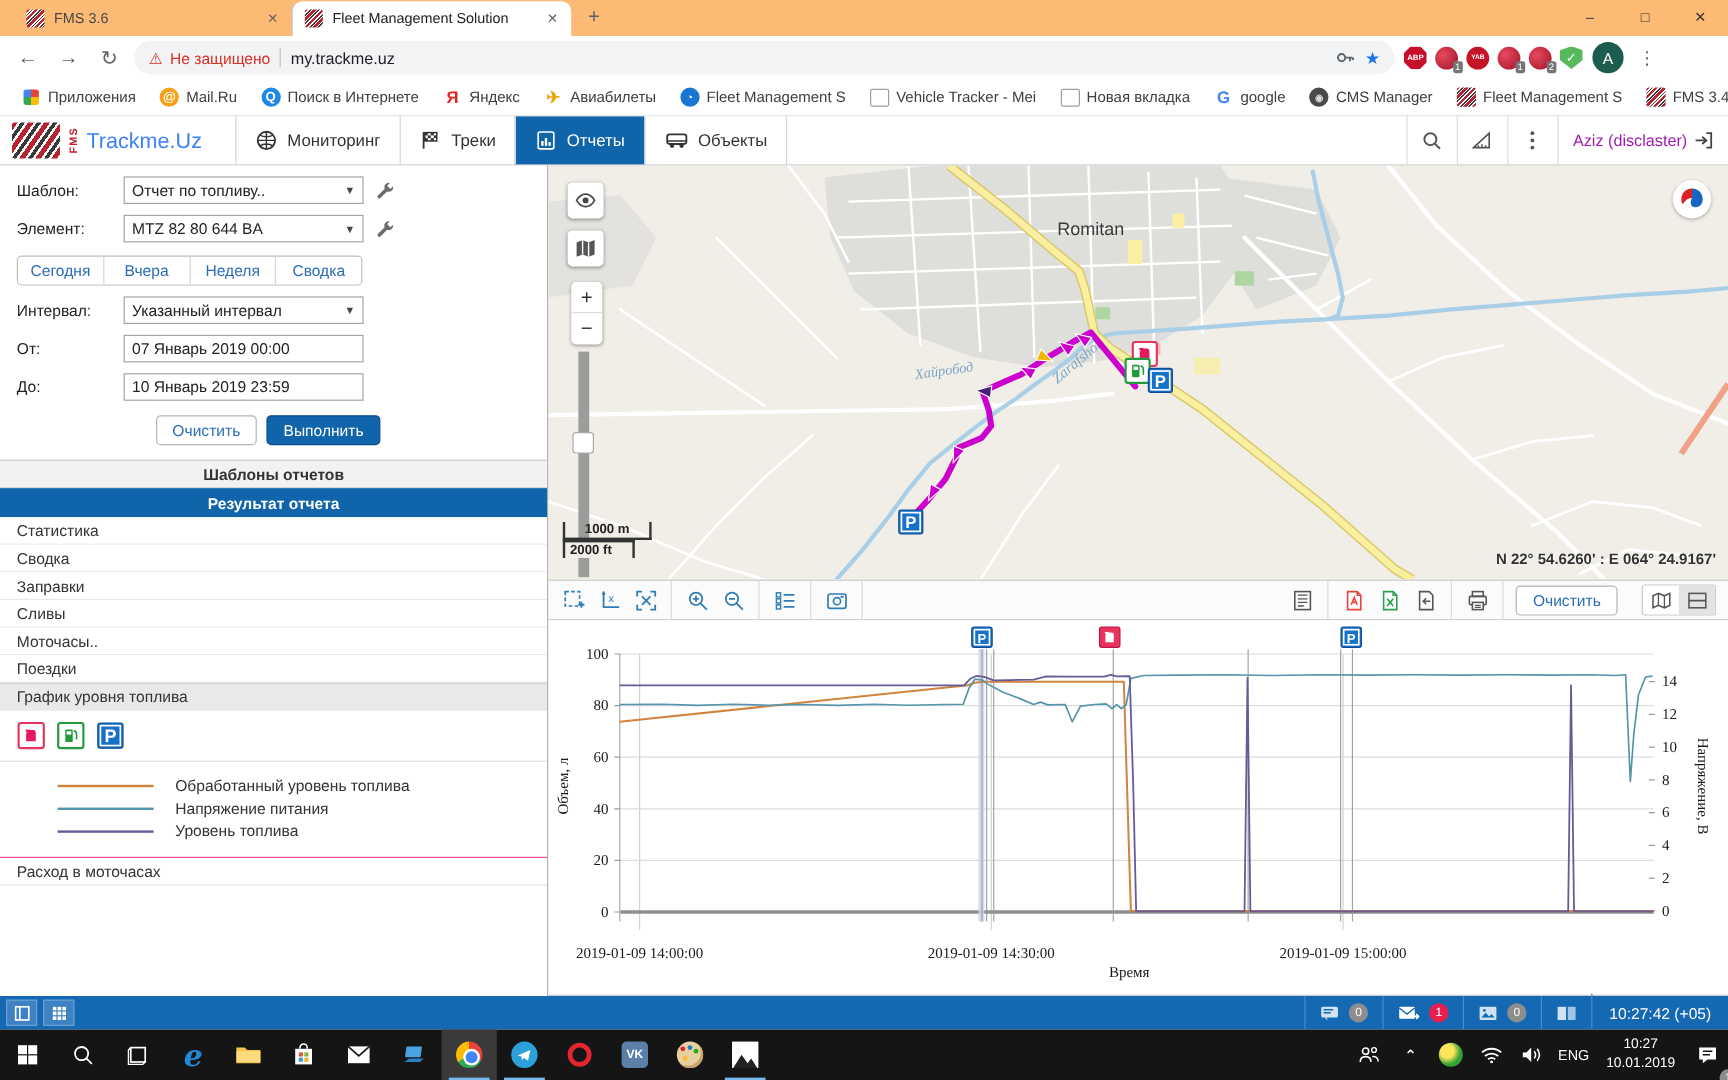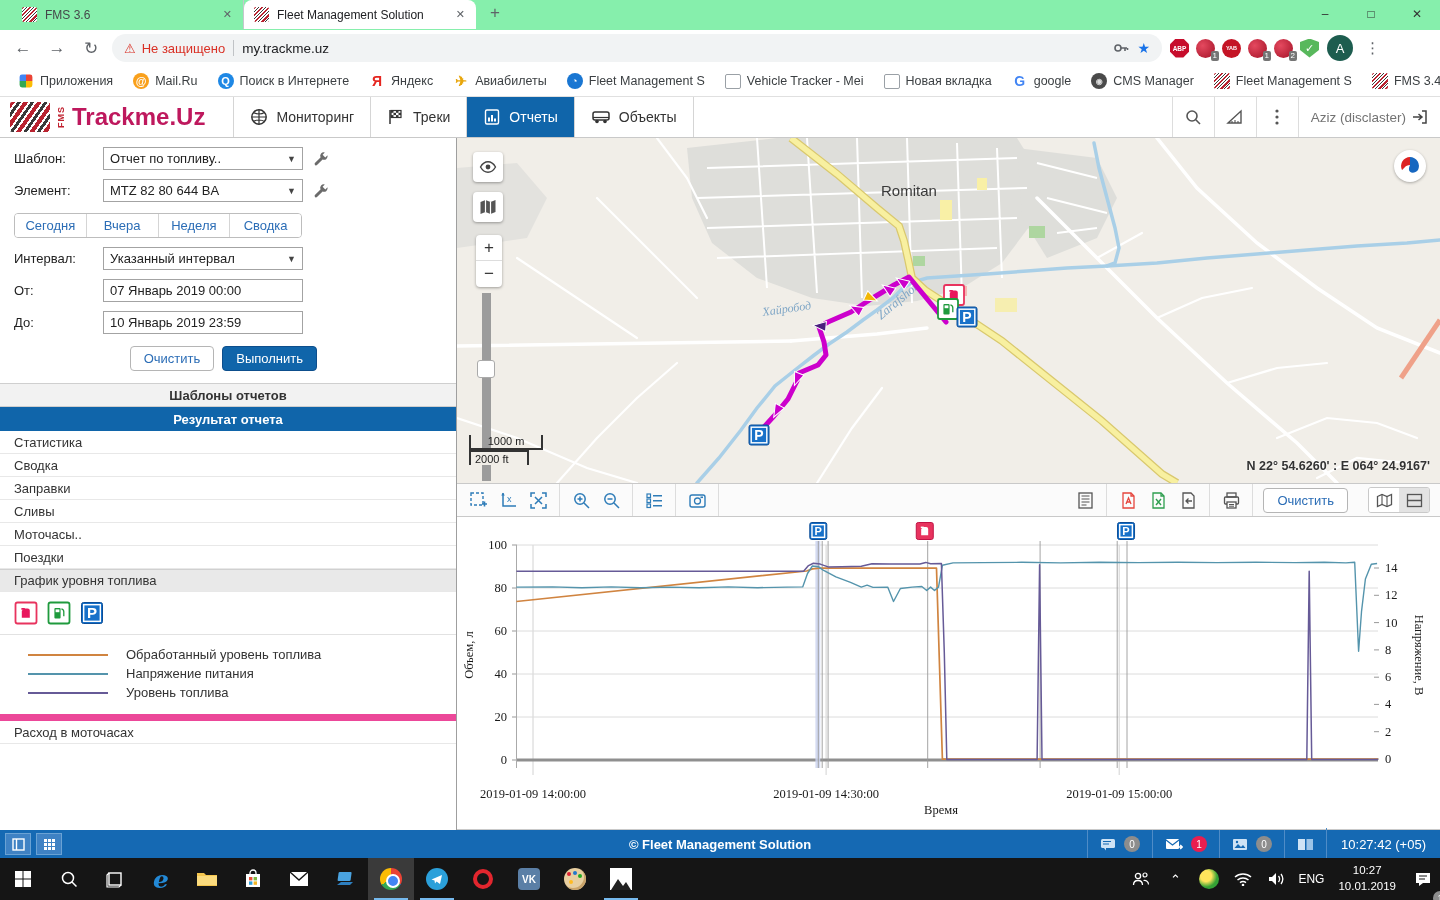--- a/index.html
+++ b/index.html
@@ -1,20 +1,20 @@
 <!DOCTYPE html>
 <html><head>
 <meta charset="utf-8">
 <style>
 *{margin:0;padding:0;box-sizing:border-box}
 html,body{width:1440px;height:900px;overflow:hidden}
 body{font-family:"Liberation Sans",sans-serif;font-size:13px;color:#222;background:#fff;position:relative}
 svg{display:block}
 
-.tabstrip{position:absolute;top:0;left:0;width:1440px;height:30px;background:#86efac;display:flex;align-items:flex-start;padding-left:12px}
+.tabstrip{position:absolute;top:0;left:0;width:1440px;height:30px;background:#fdba74;display:flex;align-items:center;padding-left:12px}
 .tab{width:232px;height:29px;display:flex;align-items:center;gap:8px;padding:0 8px 0 10px;font-size:12px;color:#45474a;border-right:1px solid #c4c7cb}
 .tab.active{background:#fff;color:#202124;border-radius:8px 8px 0 0;border-right:none}
 .tab .ttl{flex:1;white-space:nowrap;overflow:hidden}
 .tab .cls{font-size:11px;color:#5f6368;padding:0 3px;cursor:pointer}
 .favicon{width:15px;height:15px;flex:0 0 15px;background:repeating-linear-gradient(135deg,#b92330 0 2px,#fff 2px 3px,#3a3a3a 3px 4px,#fff 4px 5px);border-radius:2px}
 .newtab{width:26px;height:26px;margin:0 0 2px 6px;display:flex;align-items:center;justify-content:center;font-size:17px;color:#5f6368;cursor:pointer}
 .winctl{position:absolute;right:0;top:0;height:28px;display:flex}
 .winctl span{width:46px;display:flex;align-items:center;justify-content:center;font-size:12px;color:#333;cursor:pointer}
 .addrbar{position:absolute;top:30px;left:0;width:1440px;height:36px;background:#fff;display:flex;align-items:center;padding:0 10px;gap:8px}
 .navic{font-size:17px;color:#5f6368;width:26px;text-align:center;cursor:pointer}
@@ -44,59 +44,59 @@
 .bkic.fleet{background:#1976d2;border-radius:50%;color:#fff;font-size:9px}
 .bkic.page{border:1px solid #9aa0a6;border-radius:2px;width:12px;height:15px}
 .bkic.google{color:#4285f4;font-size:14px}
 .bkic.cms{background:#4a4a4a;border-radius:50%;color:#ddd;font-size:8px}
 .bkic.fms{background:repeating-linear-gradient(135deg,#b92330 0 2px,#fff 2px 3px,#3a3a3a 3px 4px,#fff 4px 5px);border-radius:2px}
 
 .apphdr{position:absolute;top:97px;left:0;width:1440px;height:41px;background:#fff;border-bottom:1px solid #c9c9c9;display:flex;align-items:stretch}
 .logo{display:flex;align-items:center;gap:6px;padding:0 14px 0 10px}
 .logo .stripes{width:40px;height:30px;background:repeating-linear-gradient(125deg,#b92330 0 4px,#fff 4px 6px,#3a3a3a 6px 9px,#fff 9px 11px);border-radius:2px}
 .logo .fmsv{color:#c0212f;font-size:9px;font-weight:bold;writing-mode:vertical-rl;transform:rotate(180deg);letter-spacing:1px}
-.logo .lt{color:#be185d;font-weight:bold;font-size:24px}
+.logo .lt{color:#3b82f6;font-weight:normal;font-size:18px}
 .nav{display:flex;margin-left:14px}
 .navtab{display:flex;align-items:center;gap:8px;padding:0 16px;border-left:1px solid #d5d5d5;color:#333;font-size:14px;cursor:pointer}
 .navtab:last-child{border-right:1px solid #d5d5d5}
 .navtab.active{background:#1065aa;color:#fff}
 .hdr-right{margin-left:auto;display:flex;align-items:stretch}
 .hdrbtn{display:flex;align-items:center;justify-content:center;width:42px;border-left:1px solid #ddd;color:#555;cursor:pointer}
-.userbox{display:flex;align-items:center;gap:6px;padding:0 12px;border-left:1px solid #ddd;font-size:13.5px;color:#737373;cursor:pointer}
+.userbox{display:flex;align-items:center;gap:6px;padding:0 12px;border-left:1px solid #ddd;font-size:13.5px;color:#a21caf;cursor:pointer}
 
 .sidebar{position:absolute;top:138px;left:0;width:457px;height:692px;background:#fff;border-right:1px solid #9f9f9f;overflow:hidden}
 .srow{display:flex;align-items:center;margin:9px 0 0 14px}
 .srow .lbl{width:89px;font-size:13px;color:#222}
 .fakesel,.fakein{width:200px;height:23px;border:1px solid #a3a3a3;background:#fff;display:flex;align-items:center;padding:0 6px;font-size:13px;color:#222;cursor:pointer}
 .fakesel .car{margin-left:auto;font-size:9px;color:#444}
 .wrench{margin-left:10px;color:#666;cursor:pointer}
 .qseg{display:flex;width:288px;margin:11px 0 0 14px;border:1px solid #bdbdbd;border-radius:4px;overflow:hidden}
 .qseg div{flex:1;text-align:center;padding:4px 0;color:#2b6db6;font-size:13px;border-left:1px solid #d5d5d5;cursor:pointer;background:#fff}
 .qseg div:first-child{border-left:none}
 .btnrow{display:flex;justify-content:flex-end;width:303px;gap:8px;margin:12px 0 12px 14px}
 .btn-sec{border:1px solid #b5b5b5;border-radius:4px;background:#fff;color:#2b6db6;font-size:13px;padding:4px 13px;cursor:pointer}
 .btn-pri{border:1px solid #0d4e8c;border-radius:4px;background:#1065aa;color:#fff;font-size:13px;padding:4px 13px;cursor:pointer}
 .sect{height:24px;display:flex;align-items:center;justify-content:center;font-weight:bold;font-size:13px;background:#f2f2f2;color:#333;border-top:1px solid #cfcfcf;border-bottom:1px solid #cfcfcf;cursor:pointer}
 .sect.blue{background:#1065aa;color:#fff;border-color:#1065aa}
 .ritem{height:23px;display:flex;align-items:center;padding-left:14px;font-size:13px;color:#333;border-bottom:1px solid #e8e8e8;cursor:pointer;background:#fff}
 .ritem.sel{background:#e9e9e9;border-top:1px solid #d0d0d0}
 .iconrow{display:flex;gap:9px;padding:9px 0 9px 14px;border-bottom:1px solid #e2e2e2}
 .iconrow svg{cursor:pointer}
-.legend{padding:8px 0 10px 28px;border-bottom:7px solid #ec4899}
+.legend{padding:8px 0 10px 48px;border-bottom:1px solid #ec4899}
 .litem{display:flex;align-items:center;gap:18px;margin:4px 0;font-size:13px;color:#333}
 .lswatch{width:80px;height:0;border-top:2px solid #000}
 
 .mapwrap{position:absolute;top:138px;left:457px;width:983px;height:345px;background:#f1eee8;overflow:hidden}
 .mbtn{position:absolute;width:30px;height:30px;background:#fff;border-radius:4px;box-shadow:0 1px 3px rgba(0,0,0,.35);display:flex;align-items:center;justify-content:center;color:#444;cursor:pointer;z-index:5}
 .zoomgrp{position:absolute;left:19px;top:97px;width:26px;background:#fff;border-radius:4px;box-shadow:0 1px 3px rgba(0,0,0,.35);z-index:5}
 .zoomgrp div{height:26px;display:flex;align-items:center;justify-content:center;font-size:17px;color:#333;cursor:pointer}
 .zoomgrp div:first-child{border-bottom:1px solid #ddd}
 .mslider{position:absolute;left:25px;top:155px;width:9px;height:188px;background:#9c9c9c;z-index:4}
 .mhandle{position:absolute;left:-5px;top:67px;width:18px;height:18px;background:#fff;border:1px solid #aaa;border-radius:3px;cursor:grab}
-.mscale{position:absolute;left:12px;top:297px;z-index:5;font-size:11px;font-weight:normal;color:#222}
+.mscale{position:absolute;left:12px;top:297px;z-index:5;font-size:11px;font-weight:bold;color:#222}
 .mscale .m{border-left:2px solid #333;border-right:2px solid #333;border-bottom:2px solid #333;padding:0 8px 1px;width:74px;text-align:center}
 .mscale .ft{border-left:2px solid #333;border-right:2px solid #333;border-top:2px solid #333;padding:1px 4px 0;width:60px;text-align:left;background:#f1eee8}
 .mcoords{position:absolute;right:10px;bottom:10px;font-size:12.5px;font-weight:bold;color:#333;text-shadow:0 0 2px #fff;z-index:5}
 .mlogo{position:absolute;right:14px;top:12px;width:32px;height:32px;background:#fff;border-radius:50%;box-shadow:0 1px 3px rgba(0,0,0,.3);z-index:5;display:flex;align-items:center;justify-content:center}
 
 .mtb{position:absolute;top:483px;left:457px;width:983px;height:34px;background:#fbfbfb;border-top:1px solid #c9c9c9;border-bottom:1px solid #c9c9c9;display:flex;align-items:center}
 .mtb .grp{display:flex;align-items:center;height:100%;padding:0 6px;border-right:1px solid #ddd}
 .tbic{width:30px;height:26px;display:flex;align-items:center;justify-content:center;cursor:pointer;color:#2e7cb8}
 .tbic.gray{color:#555}
 .tbic.red{color:#e5453d}
@@ -738,21 +738,20 @@
           <rect x="9" y="1" width="3" height="3"></rect>
           <rect x="1" y="5" width="3" height="3"></rect>
           <rect x="5" y="5" width="3" height="3"></rect>
           <rect x="9" y="5" width="3" height="3"></rect>
           <rect x="1" y="9" width="3" height="3"></rect>
           <rect x="5" y="9" width="3" height="3"></rect>
           <rect x="9" y="9" width="3" height="3"></rect>
         </g>
       </svg>
   </div>
-  <div class="fcopy">© Fleet Management Solution</div>
   <div class="fright">
     <div class="fgrp">
       <svg width="16" height="13" viewBox="0 0 16 13">
           <rect x="1" y="1" width="14" height="9" rx="1.5" fill="#cfe3f5"></rect>
           <path d="M3 3.5h8M3 6h6" stroke="#1569b3" stroke-width="1.2"></path>
           <path d="M4 10l2 2.5V10z" fill="#cfe3f5"></path>
         </svg>
       <span class="fbadge">0</span>
     </div>
     <div class="fgrp">

